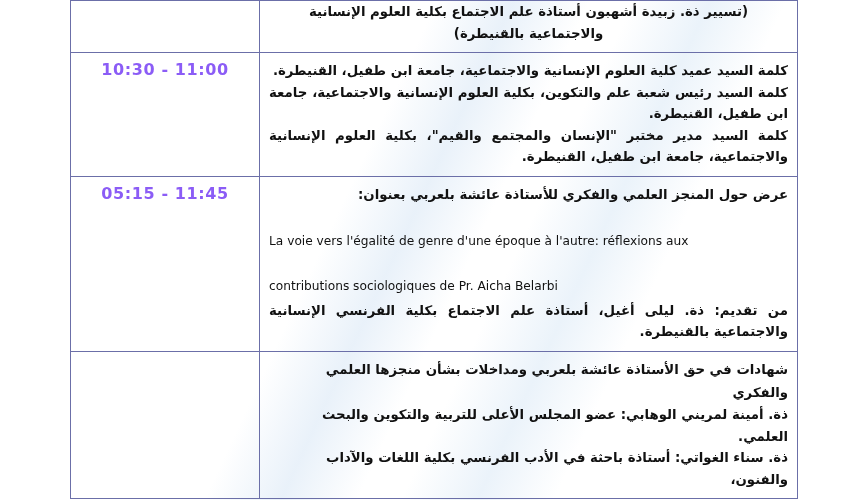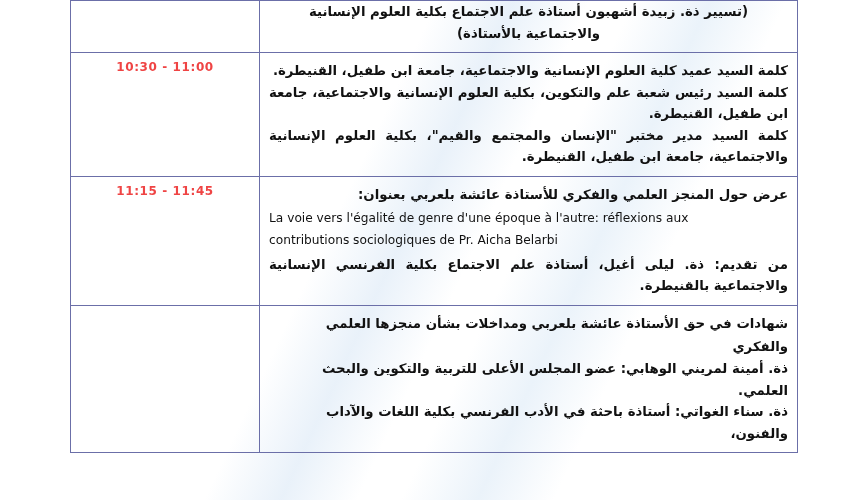--- a/index.html
+++ b/index.html
@@ -70,33 +70,34 @@
   .line.center {
     text-align: center;
   }
   .line.latin {
     direction: ltr;
     text-align: left;
     font-weight: normal;
     font-size: 12.2px;
     line-height: 1.75;
     color: #111111;
+    margin-top: 23px;
   }
 
   .time-cell {
     text-align: center;
     vertical-align: top;
     padding-top: 26px;
   }
   .time-text {
     direction: ltr;
-    font-size: 12px;
+    font-size: 16px;
     font-weight: bold;
     letter-spacing: 0.6px;
-    color: #ef4444;
+    color: #8b5cf6;
     font-family: "DejaVu Sans", "Liberation Sans", sans-serif;
   }
 
   .row-top td { border-top: 1px solid #6b6fa8; }
 
   .first-row .cell-content { padding-top: 0; }
   .first-row td { border-top: none; }
 
   .pad-sm { padding-top: 3px; }
   .heading-underline {
@@ -115,21 +116,21 @@
   <table class="schedule">
     <colgroup>
       <col class="col-content">
       <col class="col-time">
     </colgroup>
     <tbody>
 
       <tr class="first-row">
         <td class="cell-content">
           <div class="line center">(تسيير ذة. زبيدة أشهبون أستاذة علم الاجتماع بكلية العلوم الإنسانية</div>
-          <div class="line center">والاجتماعية بالأستاذة)</div>
+          <div class="line center">والاجتماعية بالقنيطرة)</div>
         </td>
         <td class="time-cell">
           <div class="time-text"></div>
         </td>
       </tr>
 
       <tr class="row-top">
         <td class="cell-content">
           <div class="line justify">كلمة السيد عميد كلية العلوم الإنسانية والاجتماعية، جامعة ابن طفيل، القنيطرة.</div>
           <div class="line justify">كلمة السيد رئيس شعبة علم والتكوين، بكلية العلوم الإنسانية والاجتماعية، جامعة ابن طفيل، القنيطرة.</div>
@@ -142,21 +143,21 @@
 
 
       <tr class="row-top">
         <td class="cell-content">
           <div class="line">عرض حول المنجز العلمي والفكري للأستاذة عائشة بلعربي بعنوان:</div>
           <div class="line latin pad-sm">La voie vers l'égalité de genre d'une époque à l'autre: réflexions aux</div>
           <div class="line latin">contributions sociologiques de Pr. Aicha Belarbi</div>
           <div class="line justify pad-sm">من تقديم: ذة. ليلى أغيل، أستاذة علم الاجتماع بكلية الفرنسي الإنسانية والاجتماعية بالقنيطرة.</div>
         </td>
         <td class="time-cell">
-          <div class="time-text">11:15 - 11:45</div>
+          <div class="time-text">05:15 - 11:45</div>
         </td>
       </tr>
 
       <tr class="row-top">
         <td class="cell-content">
           <div class="heading-underline">شهادات في حق الأستاذة عائشة بلعربي ومداخلات بشأن منجزها العلمي والفكري</div>
           <div class="line">ذة. أمينة لمريني الوهابي: عضو المجلس الأعلى للتربية والتكوين والبحث العلمي.</div>
           <div class="line">ذة. سناء الغواتي: أستاذة باحثة في الأدب الفرنسي بكلية اللغات والآداب والفنون،</div>
         </td>
         <td class="time-cell">

